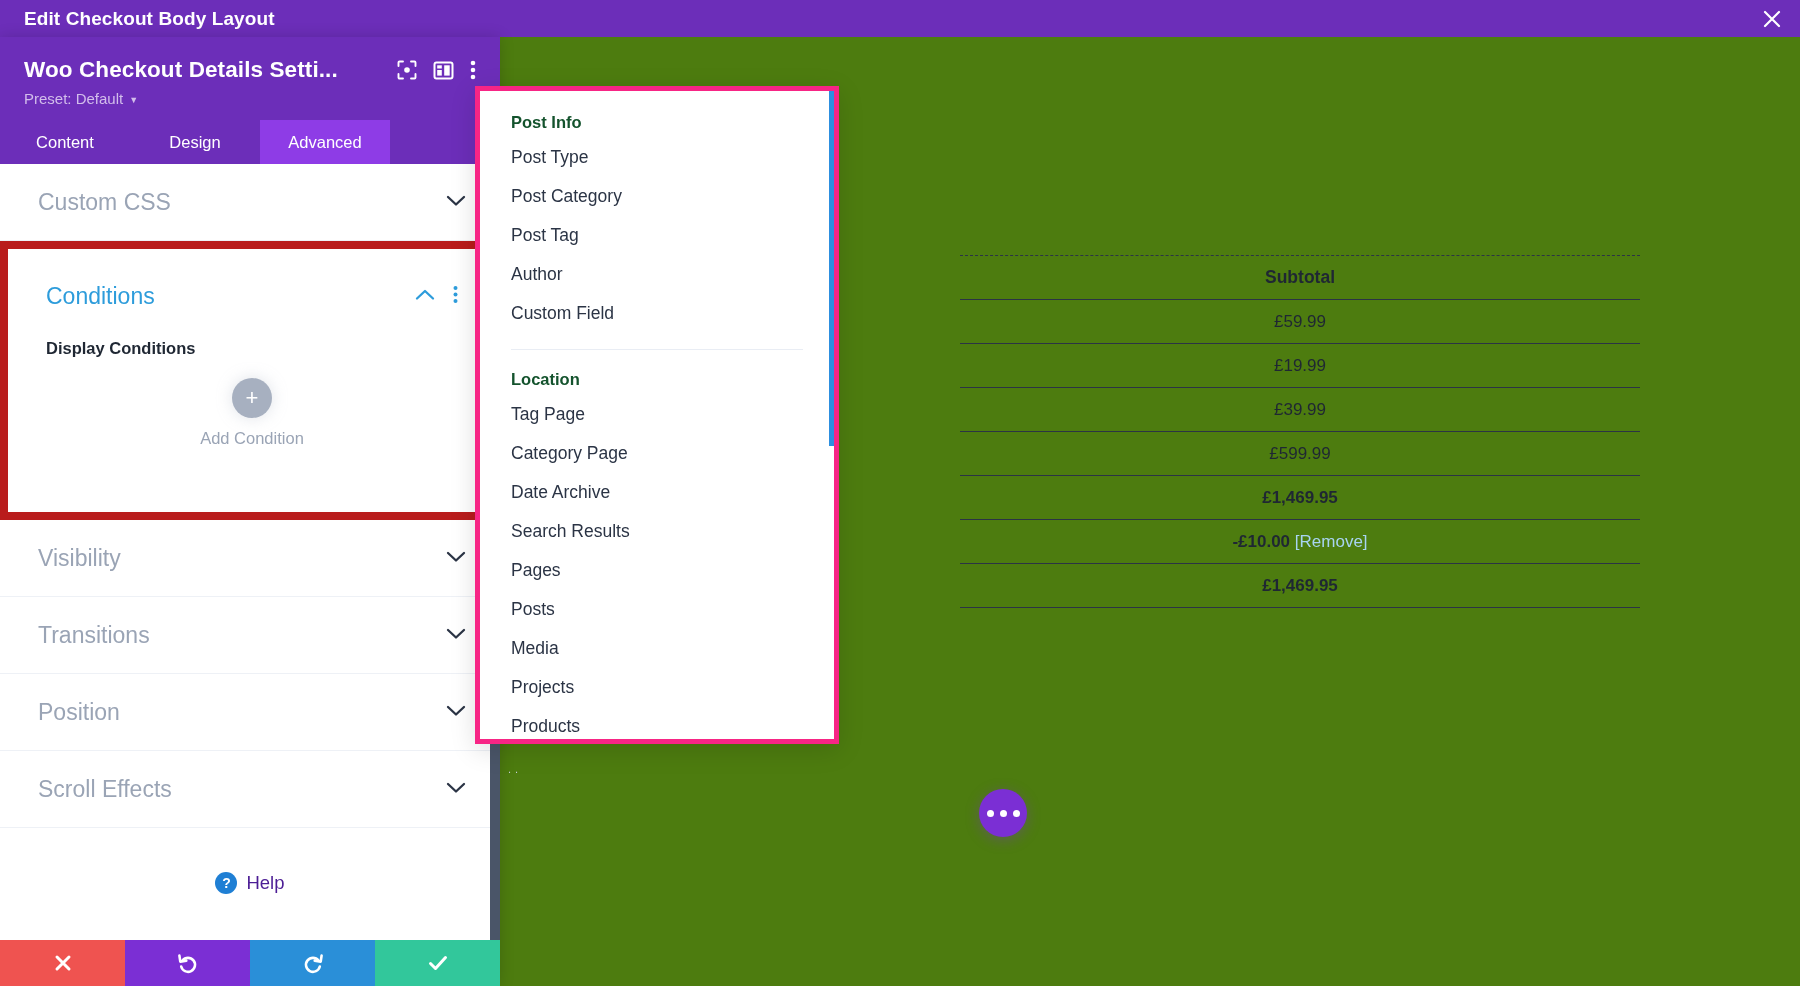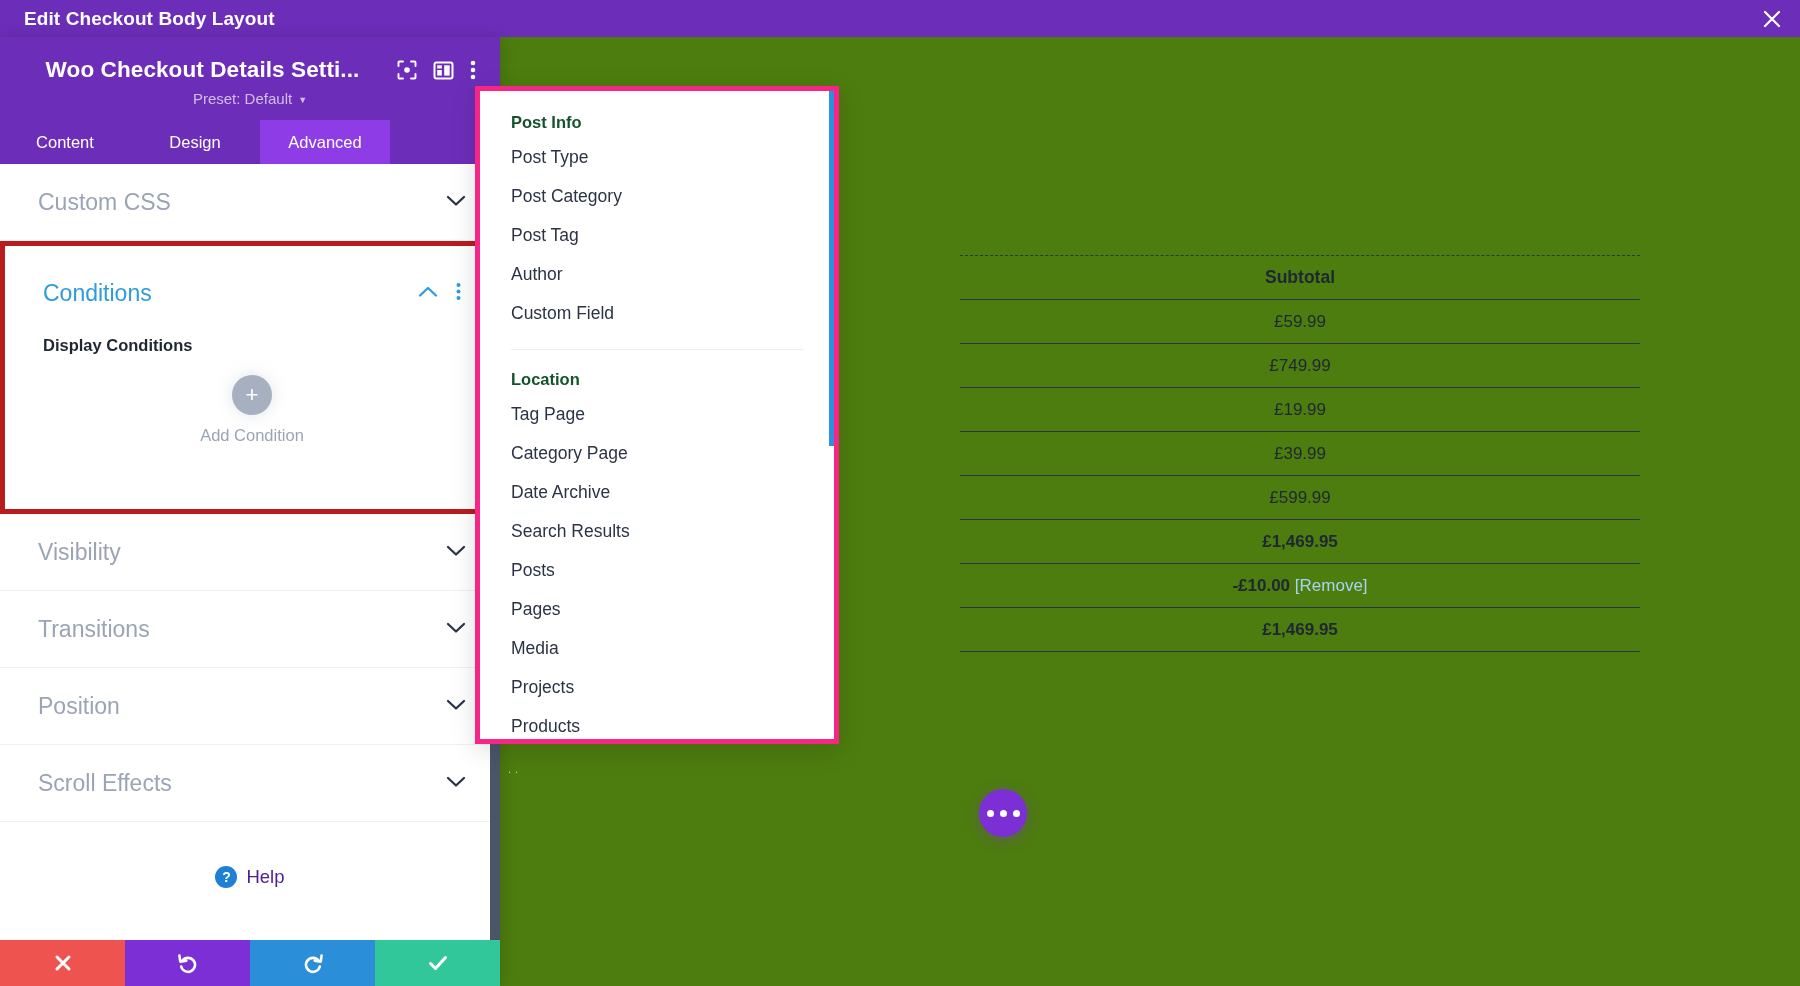--- a/index.html
+++ b/index.html
@@ -28,21 +28,21 @@
   .titlebar-close svg { display:block; }
 
   
   .panel {
     position: absolute; left: 0; top: 37px; width: 500px; height: 949px;
     background: #ffffff;
     display: flex; flex-direction: column;
     box-shadow: 0 0 14px rgba(0,0,0,.16);
   }
   .panel-head {
-    background: #6c2eb9; padding: 20px 24px 12px 24px; position: relative; text-align: center;
+    background: #6c2eb9; padding: 20px 24px 12px 24px; position: relative;
   }
   .panel-head-row { display: flex; align-items: center; }
   .panel-title {
     color: #fff; font-size: 22.5px; font-weight: bold; flex: 1 1 auto;
     white-space: nowrap; overflow: hidden; letter-spacing: .1px;
   }
   .head-icon { margin-left: 16px; cursor: pointer; display:flex; align-items:center; }
   .head-icon:first-of-type { margin-left: 10px; }
   .panel-preset {
     color: #d2bdeb; font-size: 15px; margin-top: 7px; cursor: pointer;
@@ -67,21 +67,21 @@
   .acc-row {
     height: 77px; display: flex; align-items: center; justify-content: space-between;
     padding: 0 34px 0 38px; border-bottom: 1px solid #eef1f6;
     cursor: pointer; background: #fff;
   }
   .acc-label { font-size: 23px; color: #9aa4b5; font-weight: 400; }
   .acc-chev { color: #2b3445; }
 
   
   .cond-wrap {
-    position: relative; border: 5px solid #b91c1c; margin: 0; background: #fff;
+    position: relative; border: 8px solid #b91c1c; margin: 0; background: #fff;
   }
   .cond-inner { padding: 18px 34px 24px 38px; }
   .cond-head { display: flex; align-items: center; justify-content: space-between; height: 58px; }
   .cond-title { font-size: 23px; color: #2d9cdb; }
   .cond-head-icons { display: flex; align-items: center; gap: 18px; color: #2d9cdb; }
   .cond-sub { font-size: 16.5px; color: #1f2733; font-weight: bold; margin: 14px 0 0 0; }
   .addcond { margin-top: 20px; display: flex; flex-direction: column; align-items: center; cursor: pointer;}
   .addcond-btn {
     width: 40px; height: 40px; border-radius: 50%; background: #a7b0c0;
     display: flex; align-items: center; justify-content: center;
@@ -176,23 +176,20 @@
 
   <div class="page">
 
     <table class="ordertable">
       <tbody id="order-rows">
         <tr>
           <th class="hd">Subtotal</th>
         </tr>
       <tr>
             <td><span class="">£59.99</span></td>
-          </tr>
-          <tr>
-            <td><span class="">£749.99</span></td>
           </tr>
           <tr>
             <td><span class="">£19.99</span></td>
           </tr>
           <tr>
             <td><span class="">£39.99</span></td>
           </tr>
           <tr>
             <td><span class="">£599.99</span></td>
           </tr>
@@ -387,22 +384,22 @@
         <div class="dd-item">Post Category</div>
         <div class="dd-item">Post Tag</div>
         <div class="dd-item">Author</div>
         <div class="dd-item">Custom Field</div>
         <div class="dd-divider"></div>
         <div class="dd-group-label">Location</div>
         <div class="dd-item">Tag Page</div>
         <div class="dd-item">Category Page</div>
         <div class="dd-item">Date Archive</div>
         <div class="dd-item">Search Results</div>
+        <div class="dd-item">Pages</div>
         <div class="dd-item">Posts</div>
-        <div class="dd-item">Pages</div>
         <div class="dd-item">Media</div>
         <div class="dd-item">Projects</div>
         <div class="dd-item">Products</div>
       </div>
     <div class="dd-scroll"></div>
   </div>
 
 </div>
 
 </body></html>

